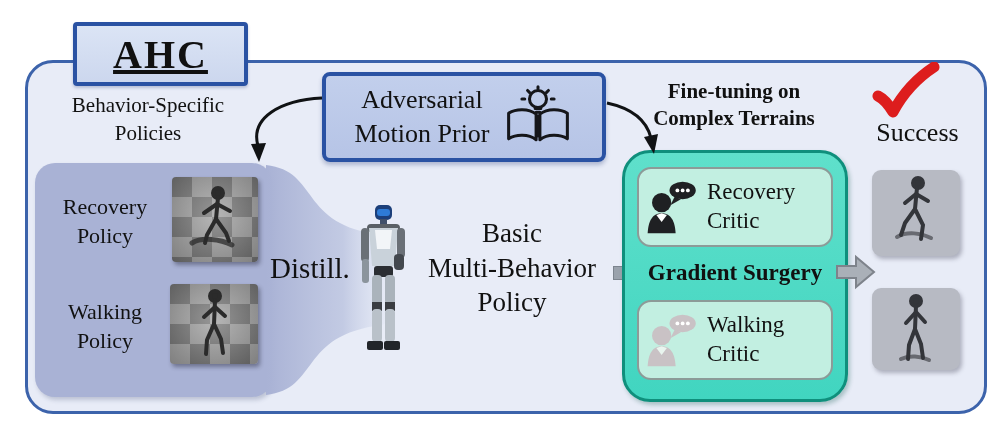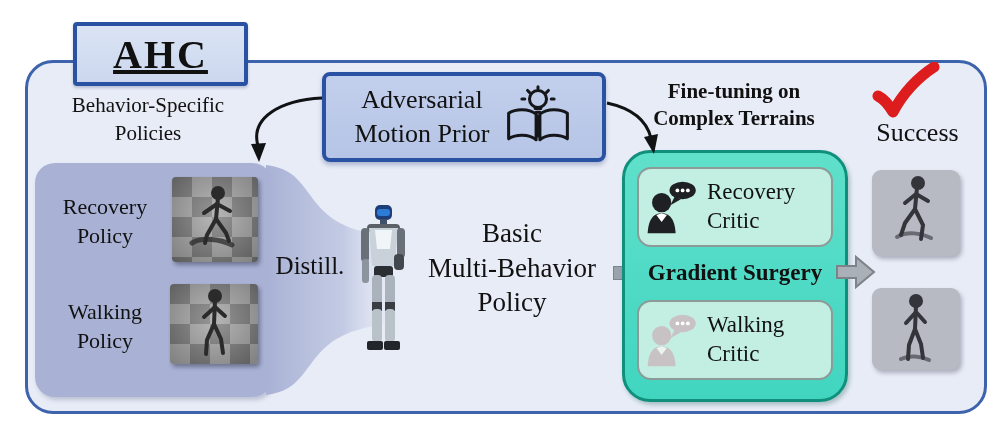--- a/index.html
+++ b/index.html
@@ -37,21 +37,21 @@
   .policy-label.p1{left:42px;top:298px;}
 
   .sim-img{background:
       radial-gradient(ellipse at 50% 45%, rgba(255,255,255,.28), rgba(0,0,0,.18)),
       repeating-conic-gradient(#9b9b9b 0% 25%, #6f6f6f 25% 50%);
       background-size:100% 100%, 40px 40px;
       border-radius:4px;box-shadow:2px 3px 4px rgba(40,40,60,.45);}
   .sim-img.r0{left:172px;top:177px;width:86px;height:85px;}
   .sim-img.r1{left:170px;top:284px;width:88px;height:80px;}
 
-  .distill{left:266px;top:252px;width:88px;font-size:25px;}
+  .distill{left:266px;top:252px;width:88px;font-size:29px;}
 
   .basic-label{left:406px;top:216px;width:212px;font-size:27px;font-weight:normal;line-height:1.28;}
 
   .conn-square{left:613px;top:266px;width:16px;height:14px;background:#9aa2ac;border:1px solid #7c848e;}
 
   .teal-box{left:622px;top:150px;width:226px;height:252px;background:linear-gradient(#5fe0cb,var(--teal-fill));
          border:3px solid var(--teal-border);border-radius:28px;box-shadow:2px 3px 4px rgba(20,90,80,.3);}
   .critic-box{left:637px;width:196px;height:80px;background:var(--critic-fill);
          border:2px solid var(--critic-border);border-radius:14px;display:flex;align-items:center;gap:6px;padding:4px 6px;}
   .critic-box.c0{top:167px;}

